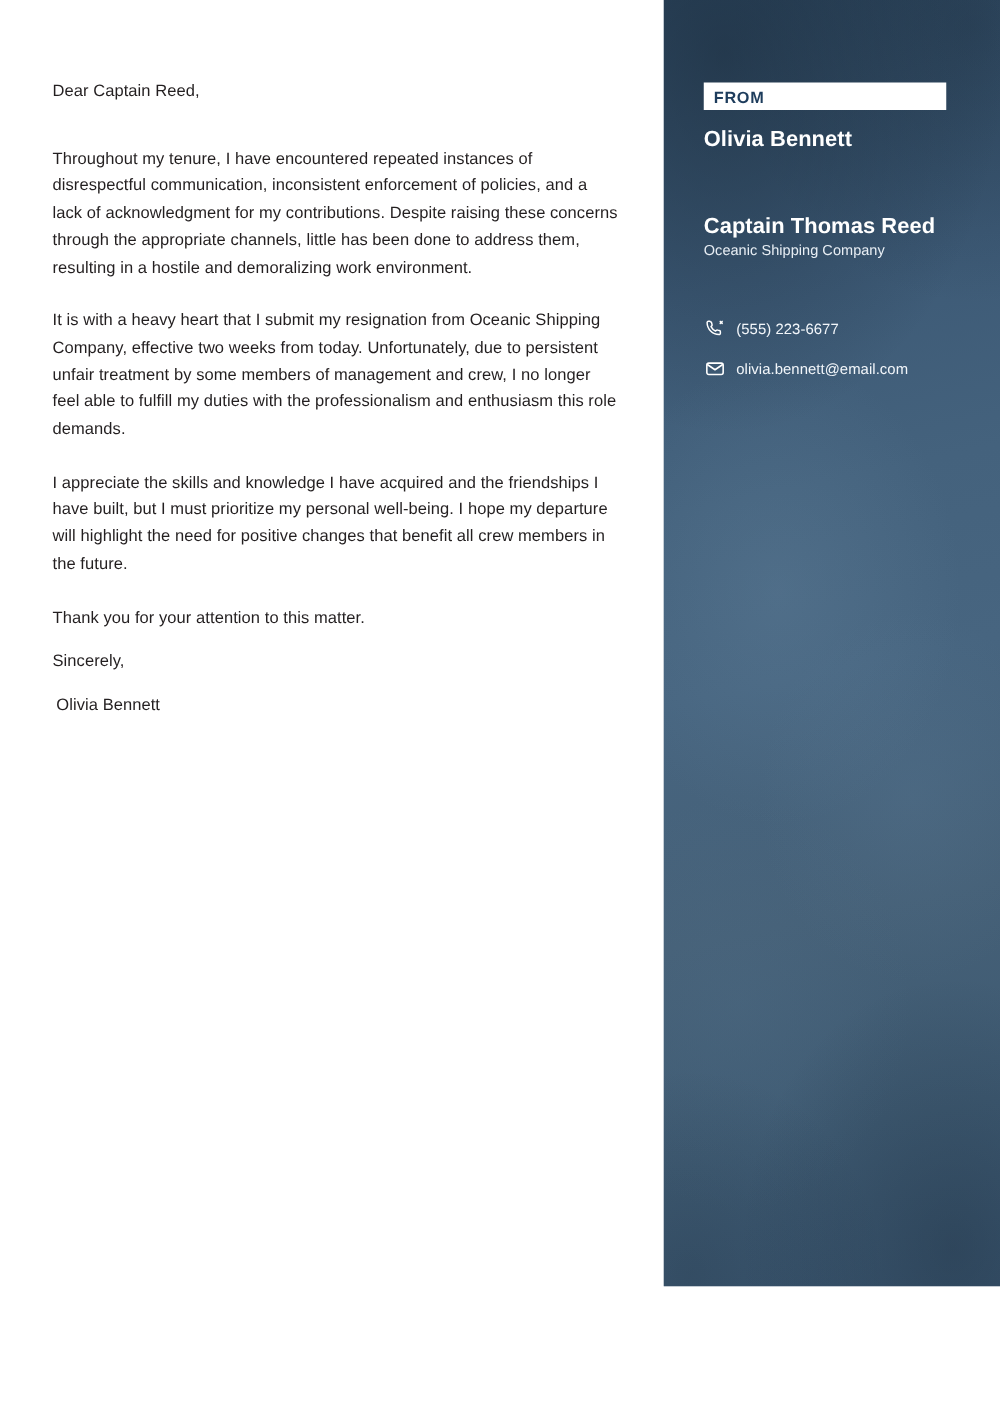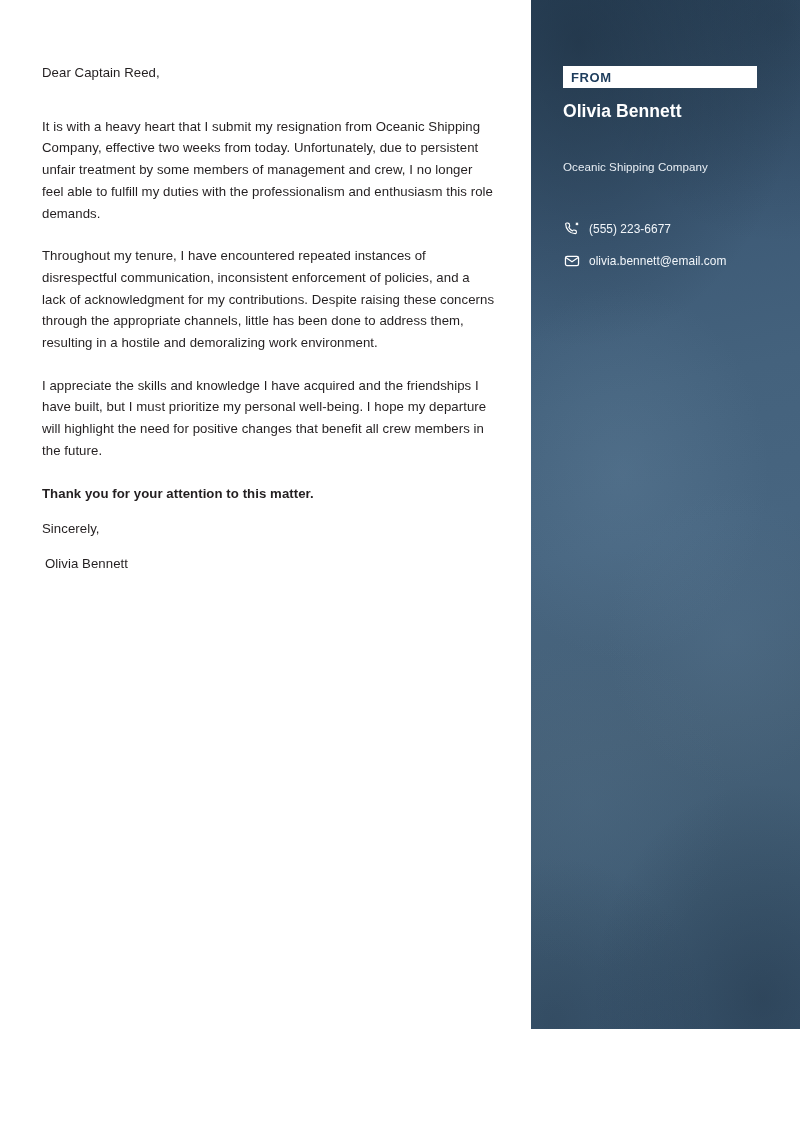--- a/index.html
+++ b/index.html
@@ -33,21 +33,21 @@
   .letter p {
     font-size: 13.2px;
     line-height: 21.7px;
     color: #231f20;
     letter-spacing: 0.005em;
     margin: 0 0 21px 0;
     text-align: left;
   }
 
   .letter p.salutation { margin-bottom: 32px; }
-  .letter p.closing-thanks { margin-bottom: 14px; font-weight: bold; }
+  .letter p.closing-thanks { margin-bottom: 14px; }
   .letter p.sign-off { margin-bottom: 13px; }
   .letter p.signature { text-indent: 3px; margin-bottom: 0; }
 
   
   .sidebar {
     position: absolute;
     left: 531px; top: 0;
     width: 269px;
     height: 1029px;
     overflow: hidden;
@@ -163,23 +163,23 @@
 </style>
 </head>
 <body>
 
 <div class="page">
 
   <div class="letter">
 
     <p class="salutation">Dear Captain Reed,</p>
 
+    <p class="body-paragraph">Throughout my tenure, I have encountered repeated instances of disrespectful communication, inconsistent enforcement of policies, and a lack of acknowledgment for my contributions. Despite raising these concerns through the appropriate channels, little has been done to address them, resulting in a hostile and demoralizing work environment.</p>
+
     <p class="body-paragraph">It is with a heavy heart that I submit my resignation from Oceanic Shipping Company, effective two weeks from today. Unfortunately, due to persistent unfair treatment by some members of management and crew, I no longer feel able to fulfill my duties with the professionalism and enthusiasm this role demands.</p>
-
-    <p class="body-paragraph">Throughout my tenure, I have encountered repeated instances of disrespectful communication, inconsistent enforcement of policies, and a lack of acknowledgment for my contributions. Despite raising these concerns through the appropriate channels, little has been done to address them, resulting in a hostile and demoralizing work environment.</p>
 
     <p class="body-paragraph">I appreciate the skills and knowledge I have acquired and the friendships I have built, but I must prioritize my personal well-being. I hope my departure will highlight the need for positive changes that benefit all crew members in the future.</p>
 
     <p class="closing-thanks">Thank you for your attention to this matter.</p>
 
     <p class="sign-off">Sincerely,</p>
 
     <p class="signature">Olivia Bennett</p>
   </div>
 
@@ -195,20 +195,21 @@
       <div class="block">
         <div class="label-bar">
           <span>FROM</span>
         </div>
         <div class="party-name from-name">Olivia Bennett</div>
       </div>
 
       <div class="gap-to"></div>
 
       <div class="block">
+        <div class="party-name to-name">Captain Thomas Reed</div>
         <div class="party-org">Oceanic Shipping Company</div>
       </div>
 
       <div class="gap-det"></div>
 
       <div class="block">
 
         <div class="detail-row">
           <span class="ico">
             <svg width="15" height="15" viewBox="0 0 24 24" fill="none" stroke="#ffffff" stroke-width="1.9" stroke-linecap="round" stroke-linejoin="round">

